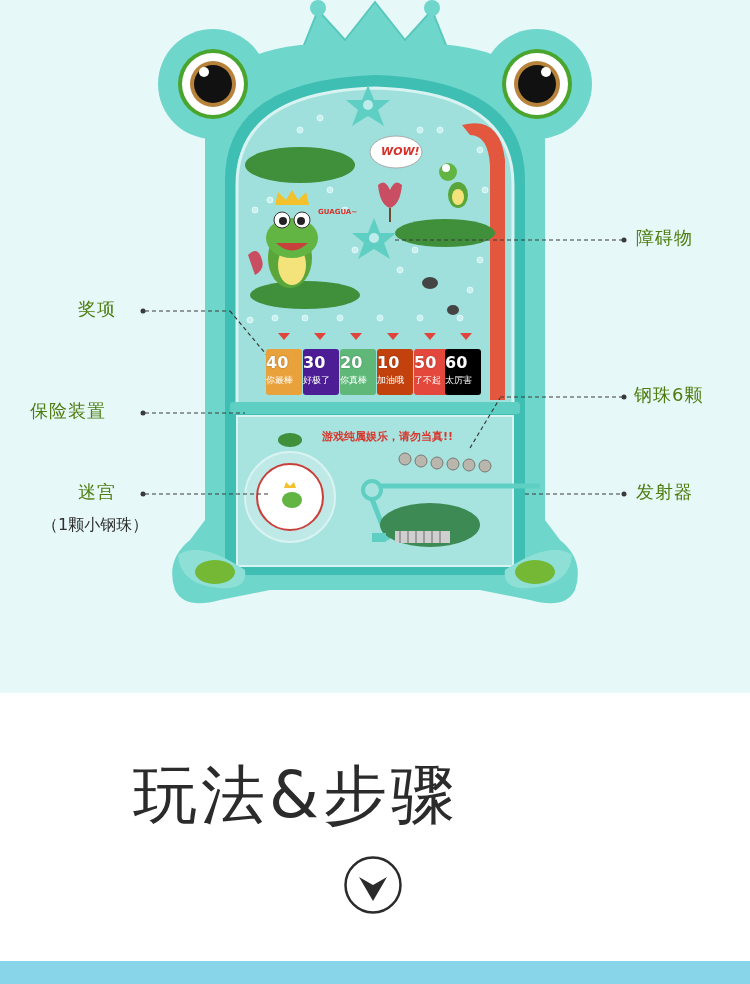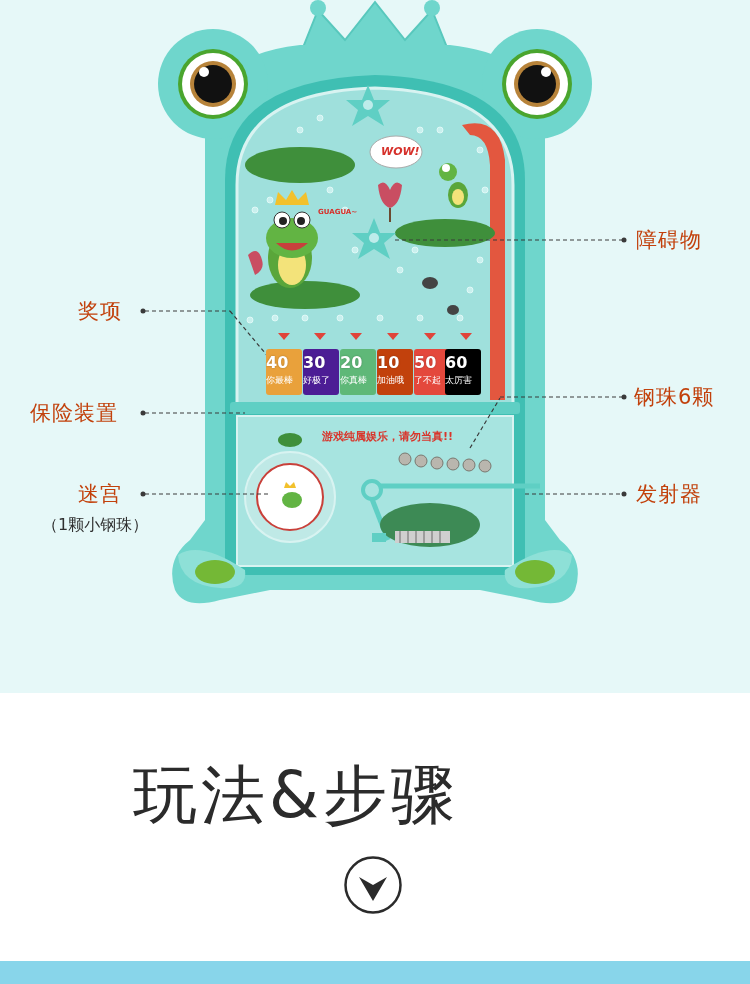--- a/index.html
+++ b/index.html
@@ -1,19 +1,19 @@
 <!DOCTYPE html>
 <html><head>
 <meta charset="utf-8">
 <style>
   html, body { margin:0; padding:0; }
   body { width:750px; height:984px; overflow:hidden; background:#ffffff; font-family:"DejaVu Sans","Liberation Sans",sans-serif; position:relative; }
   .top-panel { position:absolute; left:0; top:0; width:750px; height:693px; background:#e6f8f8; }
   .toy { position:absolute; left:0; top:0; width:750px; height:693px; }
-  .callout-label { position:absolute; color:#c2410c; font-size:21px; white-space:nowrap; letter-spacing:1px; }
+  .callout-label { position:absolute; color:#4d7c0f; font-size:18px; white-space:nowrap; letter-spacing:1px; }
   .callout-sub { position:absolute; color:#2f2f2f; font-size:16px; white-space:nowrap; }
   .score-tile { position:absolute; width:36px; height:46px; text-align:left; color:#fff; border-radius:3px; }
   .score-tile .num { display:block; font-size:16px; font-weight:bold; margin-top:4px; text-shadow:0 0 2px rgba(0,0,0,0.3); }
   .score-tile .txt { display:block; font-size:9px; margin-top:2px; }
   .section-title { position:absolute; left:0; top:752px; width:592px; text-align:center; font-size:64px; color:#2b2b2b; letter-spacing:4px; }
   .down-btn { position:absolute; left:344px; top:856px; width:58px; height:58px; }
   .bottom-band { position:absolute; left:0; top:961px; width:750px; height:23px; background:#88d5ea; }
   .warning-text { position:absolute; left:322px; top:429px; font-size:11px; color:#d9352b; font-weight:bold; white-space:nowrap; }
   .wow-text { position:absolute; font-size:11px; color:#d6302a; font-weight:bold; font-style:italic; }
   .guagua { position:absolute; font-size:7px; color:#d6302a; font-weight:bold; }

